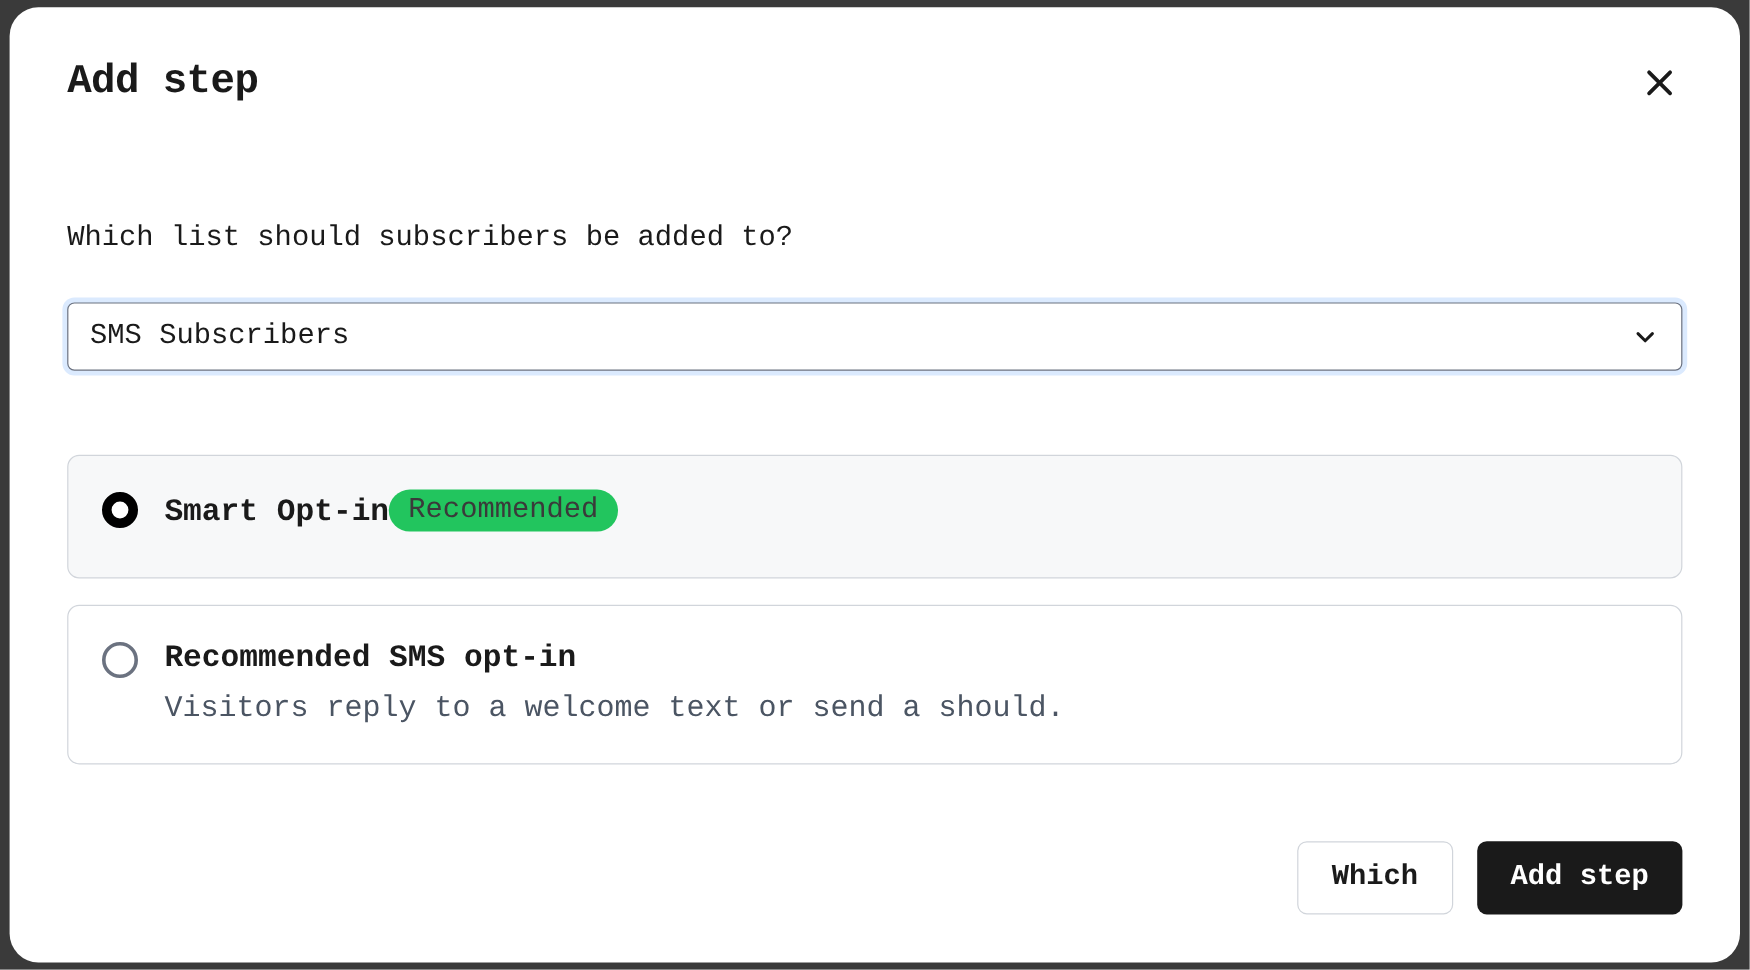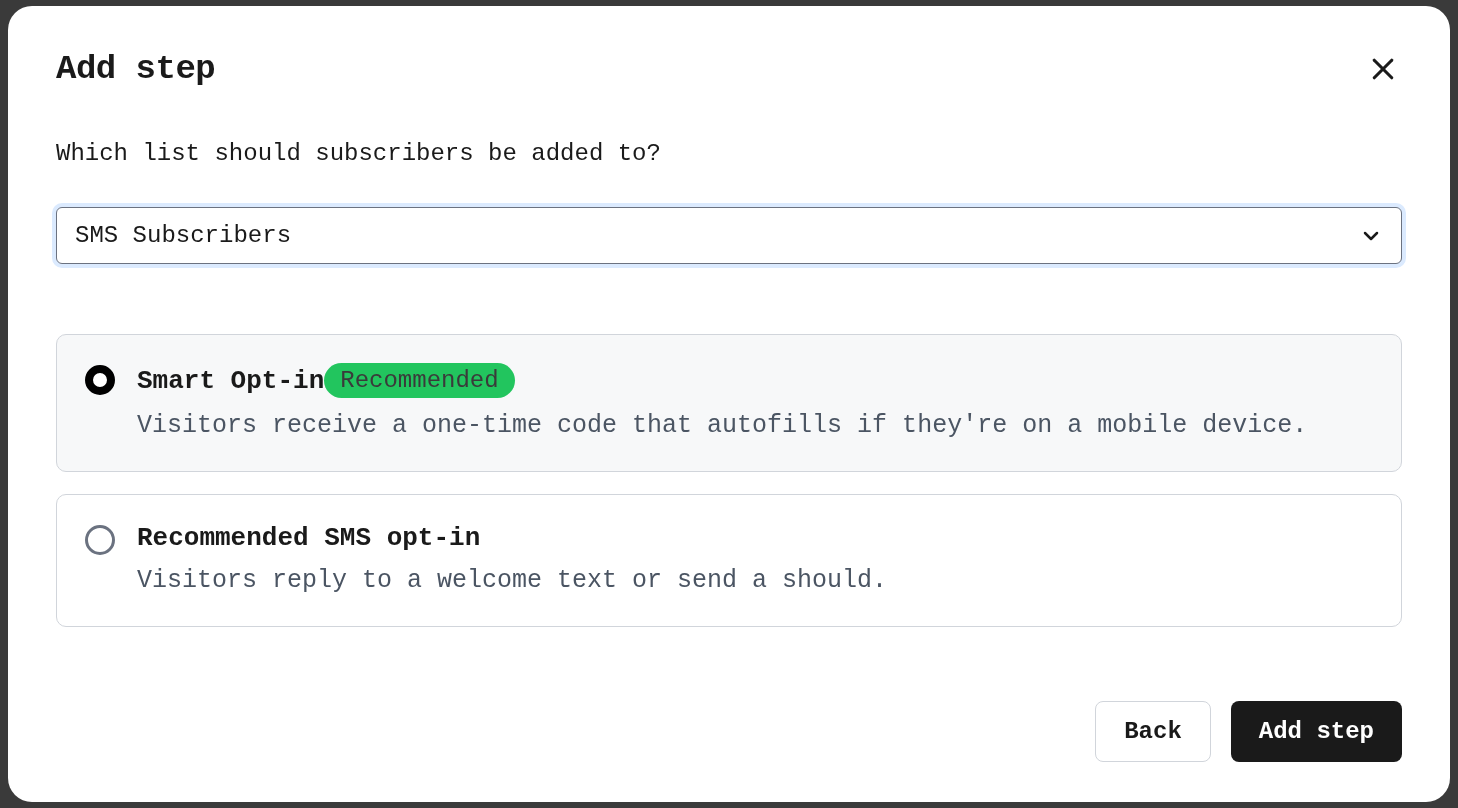--- a/index.html
+++ b/index.html
@@ -51,20 +51,21 @@
     }
     .close-btn svg {
       width: 30px;
       height: 30px;
     }
     .field-label {
       font-size: 24px;
       color: #1a1a1a;
       margin-bottom: 16px;
       font-weight: 400;
+      margin-top: 45px;
     }
     .select-wrapper {
       position: relative;
       margin-bottom: 70px;
     }
     .select-field {
       width: 100%;
       padding: 14px 18px;
       font-size: 24px;
       border: 1px solid #6b7280;
@@ -189,31 +190,30 @@
     </div>
   </div>
 
   <div class="option-card selected">
     <div class="radio selected"></div>
     <div class="option-content">
       <div class="option-title-row">
         <span class="option-title">Smart Opt-in</span>
         <span class="badge">Recommended</span>
       </div>
-      <div class="option-description">Visitors receive a one-time code that autofills if they're on a mobile device.</div>
     </div>
   </div>
 
   <div class="option-card">
     <div class="radio"></div>
     <div class="option-content">
       <div class="option-title-row">
         <span class="option-title">Recommended SMS opt-in</span>
       </div>
       <div class="option-description">Visitors reply to a welcome text or send a should.</div>
     </div>
   </div>
 
   <div class="modal-footer">
-    <button class="btn btn-secondary">Back</button>
+    <button class="btn btn-secondary">Which</button>
     <button class="btn btn-primary">Add step</button>
   </div>
 </div>
 
 </body></html>

